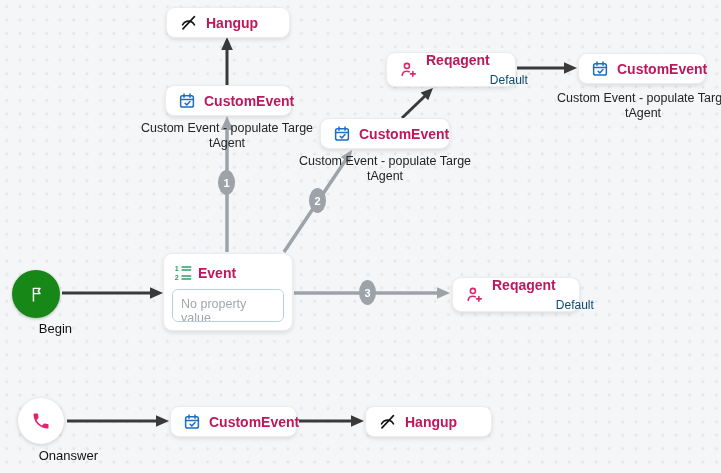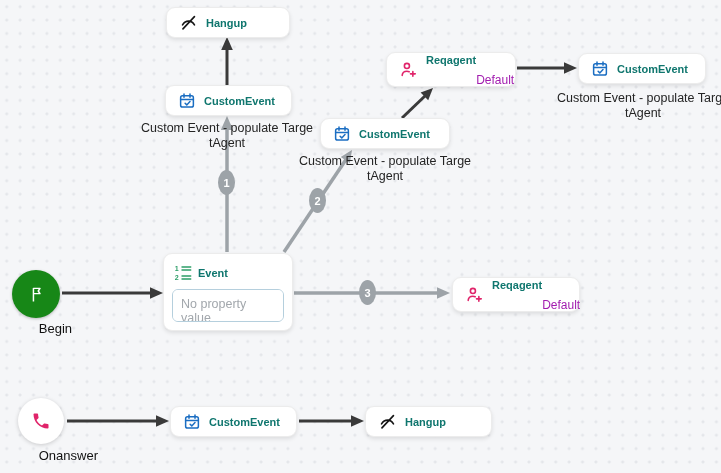--- a/index.html
+++ b/index.html
@@ -29,23 +29,23 @@
     position:absolute;display:flex;align-items:center;gap:8px;
     background:#fff;border:1px solid #ececec;border-radius:9px;
     box-shadow:0 2px 4px rgba(0,0,0,.10);
     padding:0 12px;box-sizing:border-box;height:31px;
   }
   .nicon{display:inline-flex;flex:0 0 auto;}
   .blue{color:var(--accent-blue);}
   .pink{color:var(--accent-pink);}
   .green{color:var(--menu-icon-green);}
   .dark{color:#161616;}
-  .ntitle{font-size:11px;font-weight:bold;color:#0f766e;white-space:nowrap;}
+  .ntitle{font-size:14px;font-weight:bold;color:#be185d;white-space:nowrap;}
   .ncol{display:flex;flex-direction:row;line-height:14px;}
-  .nsub{font-size:12px;color:#a21caf;margin-top:20px;}
+  .nsub{font-size:12px;color:#0c4a6e;margin-top:20px;}
   .caption{
     position:absolute;text-align:center;font-size:12.5px;line-height:14.5px;color:#242424;
   }
   .menu-node{flex-direction:column;align-items:stretch;height:78px;padding:8px;gap:0;}
   .menu-head{display:flex;align-items:center;gap:6px;padding:2px 2px 7px 2px;}
   .prop-input{
     width:100%;height:37px;box-sizing:border-box;resize:none;outline:none;
     border:1px solid #b5cfdd;border-radius:6px;padding:7px 8px;
     font-family:inherit;font-size:12.5px;color:#333;background:#fff;
   }

